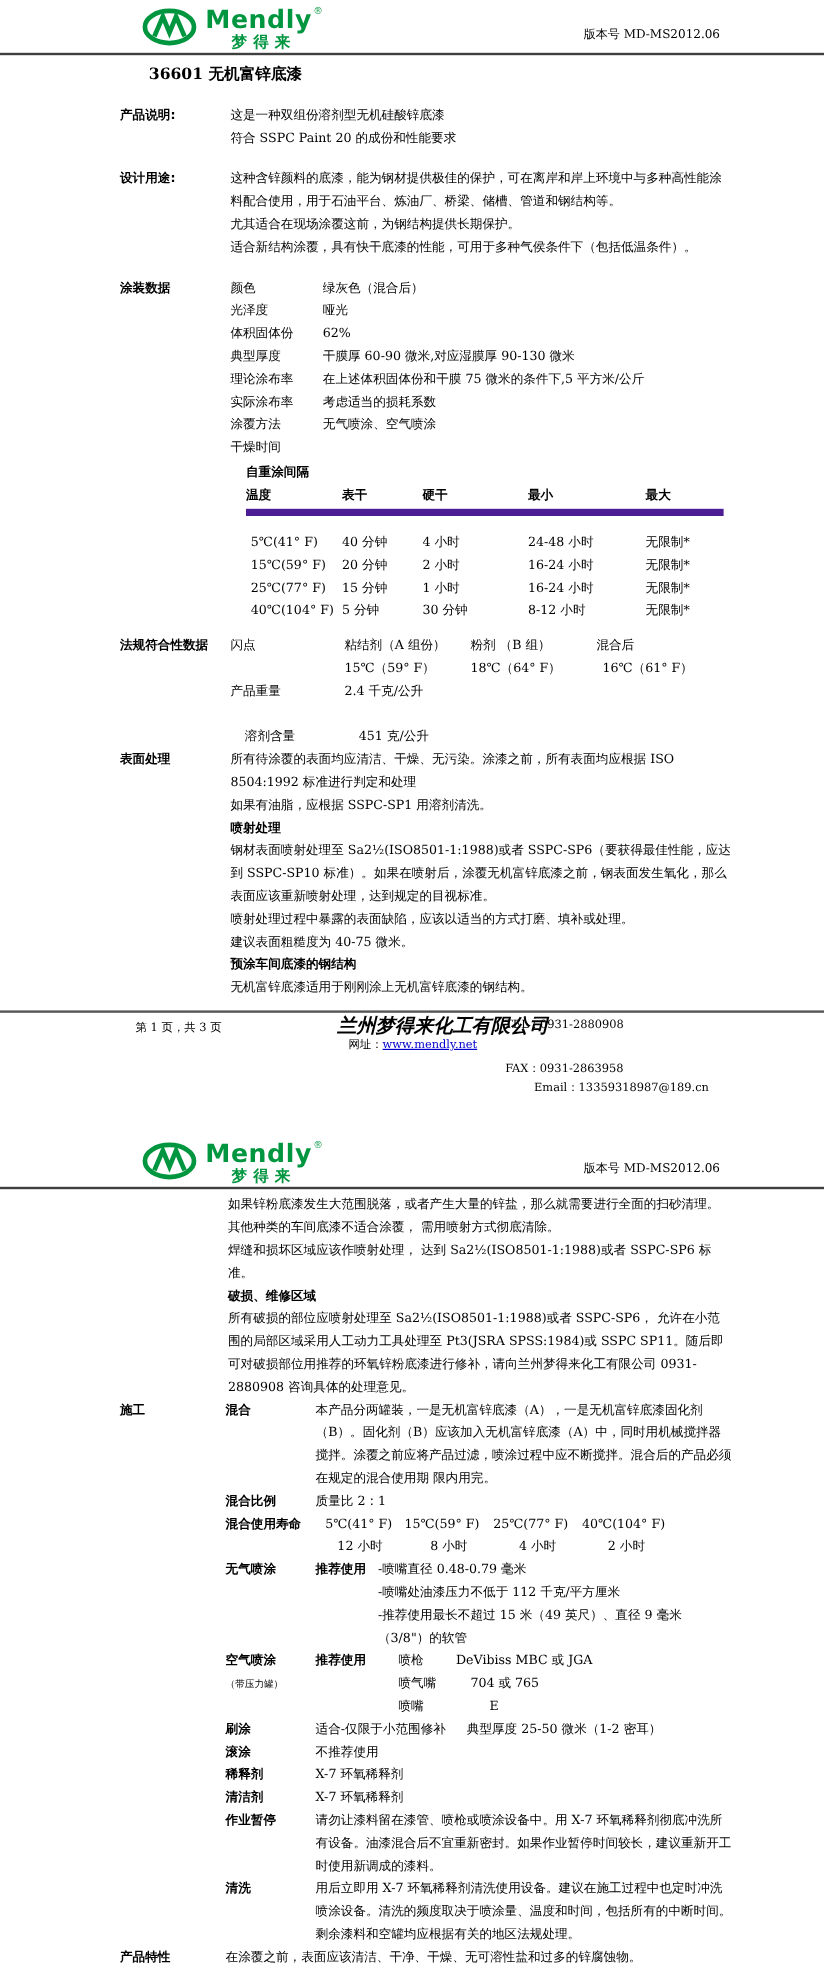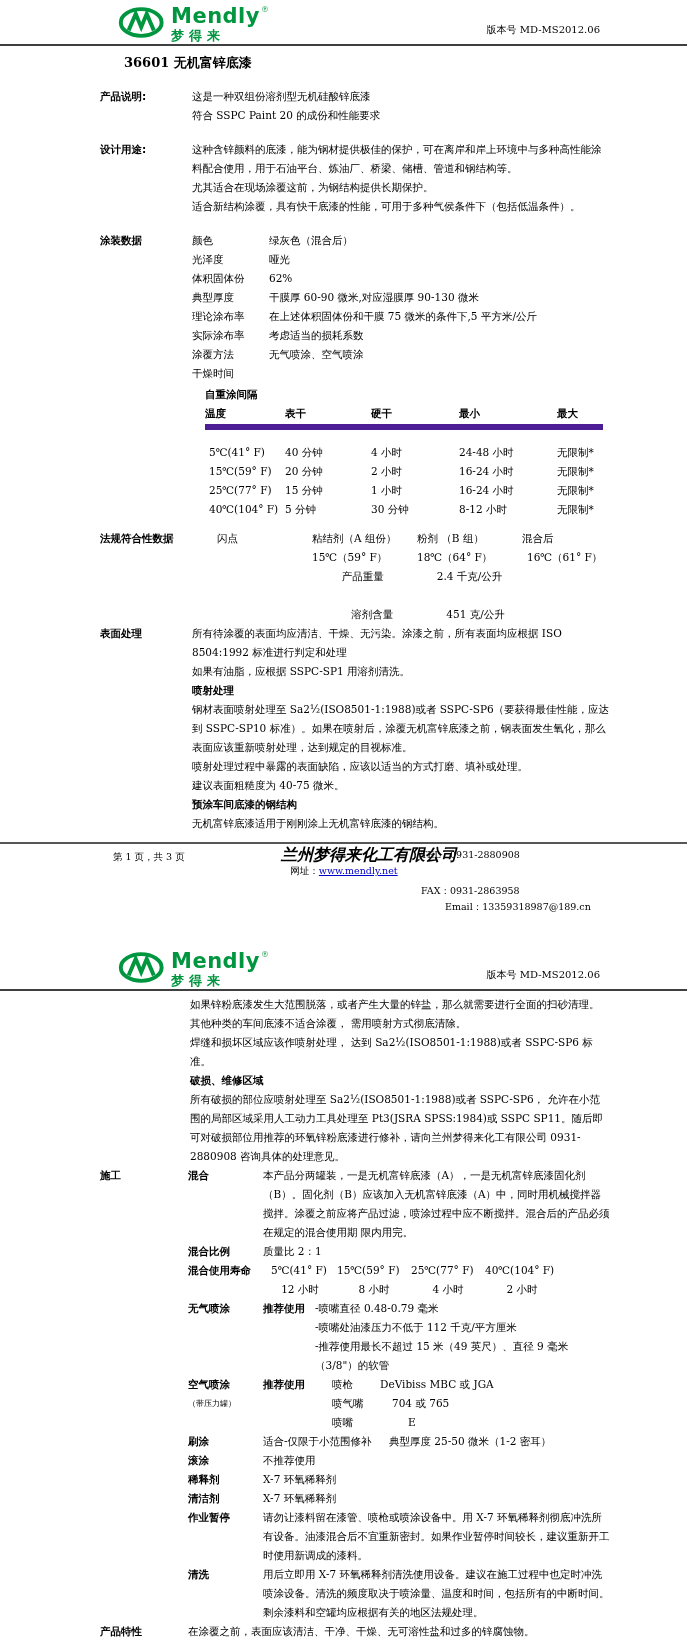--- a/index.html
+++ b/index.html
@@ -9,21 +9,21 @@
     font-family:"DejaVu Serif","Liberation Serif",serif;
     font-size:10.5px; line-height:19px;
   }
   .page { position:relative; }
 
   
   .hdr { display:flex; justify-content:space-between; align-items:flex-end;
          padding:6px 87px 2px 118px; }
   .logo { display:flex; align-items:flex-start; gap:5px; }
   .logo-mark { width:48px; height:33px; flex:none; }
-  .logo-txt { line-height:1; }
+  .logo-txt { line-height:1;text-align:center; }
   .logo-row { display:flex; align-items:flex-start; }
   .logo-name { color:#009640; font-size:21px; font-weight:bold;
                font-family:"DejaVu Sans","Liberation Sans",sans-serif; letter-spacing:0.5px; }
   .logo-reg { color:#009640; font-size:8px; margin-left:1px; line-height:1; }
   .logo-cn { color:#009640; font-size:13px; font-weight:bold; letter-spacing:5px; margin-top:2px;
              font-family:"DejaVu Sans","Liberation Sans",sans-serif; }
   .version { font-size:10px; padding-bottom:3px; }
   .rule { border:none; border-top:2px solid #3f3f3f; margin:0; }
 
   .title { font-size:13px; font-weight:bold; margin:9px 0 15px 124px; line-height:1.3; }
@@ -40,29 +40,29 @@
   .kv .k { width:77px; flex:none; }
   .kv .v { flex:1; }
 
   
   .dtable { margin:0 0 10px 205px; width:398px; }
   .dt-group { margin-left:238px; }
   .dt-head { display:flex; border-bottom:6px solid #4c1d95; padding-bottom:1px; font-weight:bold;
              font-family:"DejaVu Sans","Liberation Sans",sans-serif; }
   .dt-head .c1,.dt-row .c1 { width:80px; flex:none; }
   .dt-head .c2,.dt-row .c2 { width:67px; flex:none; }
-  .dt-head .c3,.dt-row .c3 { width:88px; flex:none;margin-left:19px; }
+  .dt-head .c3,.dt-row .c3 { width:88px; flex:none; }
   .dt-head .c4,.dt-row .c4 { width:98px; flex:none; }
   .dt-head .c5,.dt-row .c5 { flex:1; }
   .dt-rows { margin-top:13px; }
   .dt-row { display:flex; }
   .dt-row .c1 { padding-left:4px; }
 
   
-  .reg-grid { display:flex;justify-content:center; }
+  .reg-grid { display:flex; }
   .reg-grid .rk { width:95px; flex:none; }
   .reg-grid .rc { width:105px; flex:none; }
   .reg-gap { height:19px; }
 
   .sub { font-weight:bold; font-family:"DejaVu Sans","Liberation Sans",sans-serif; margin:0; }
   .mt18 { margin-top:18px; }
 
   
   .ftr-rule { border:none; border-top:2px solid #565656; margin:9px 0 0 0; }
   .ftr { display:flex; padding:3px 24px 0 113px; font-size:9.5px; line-height:16px; }

